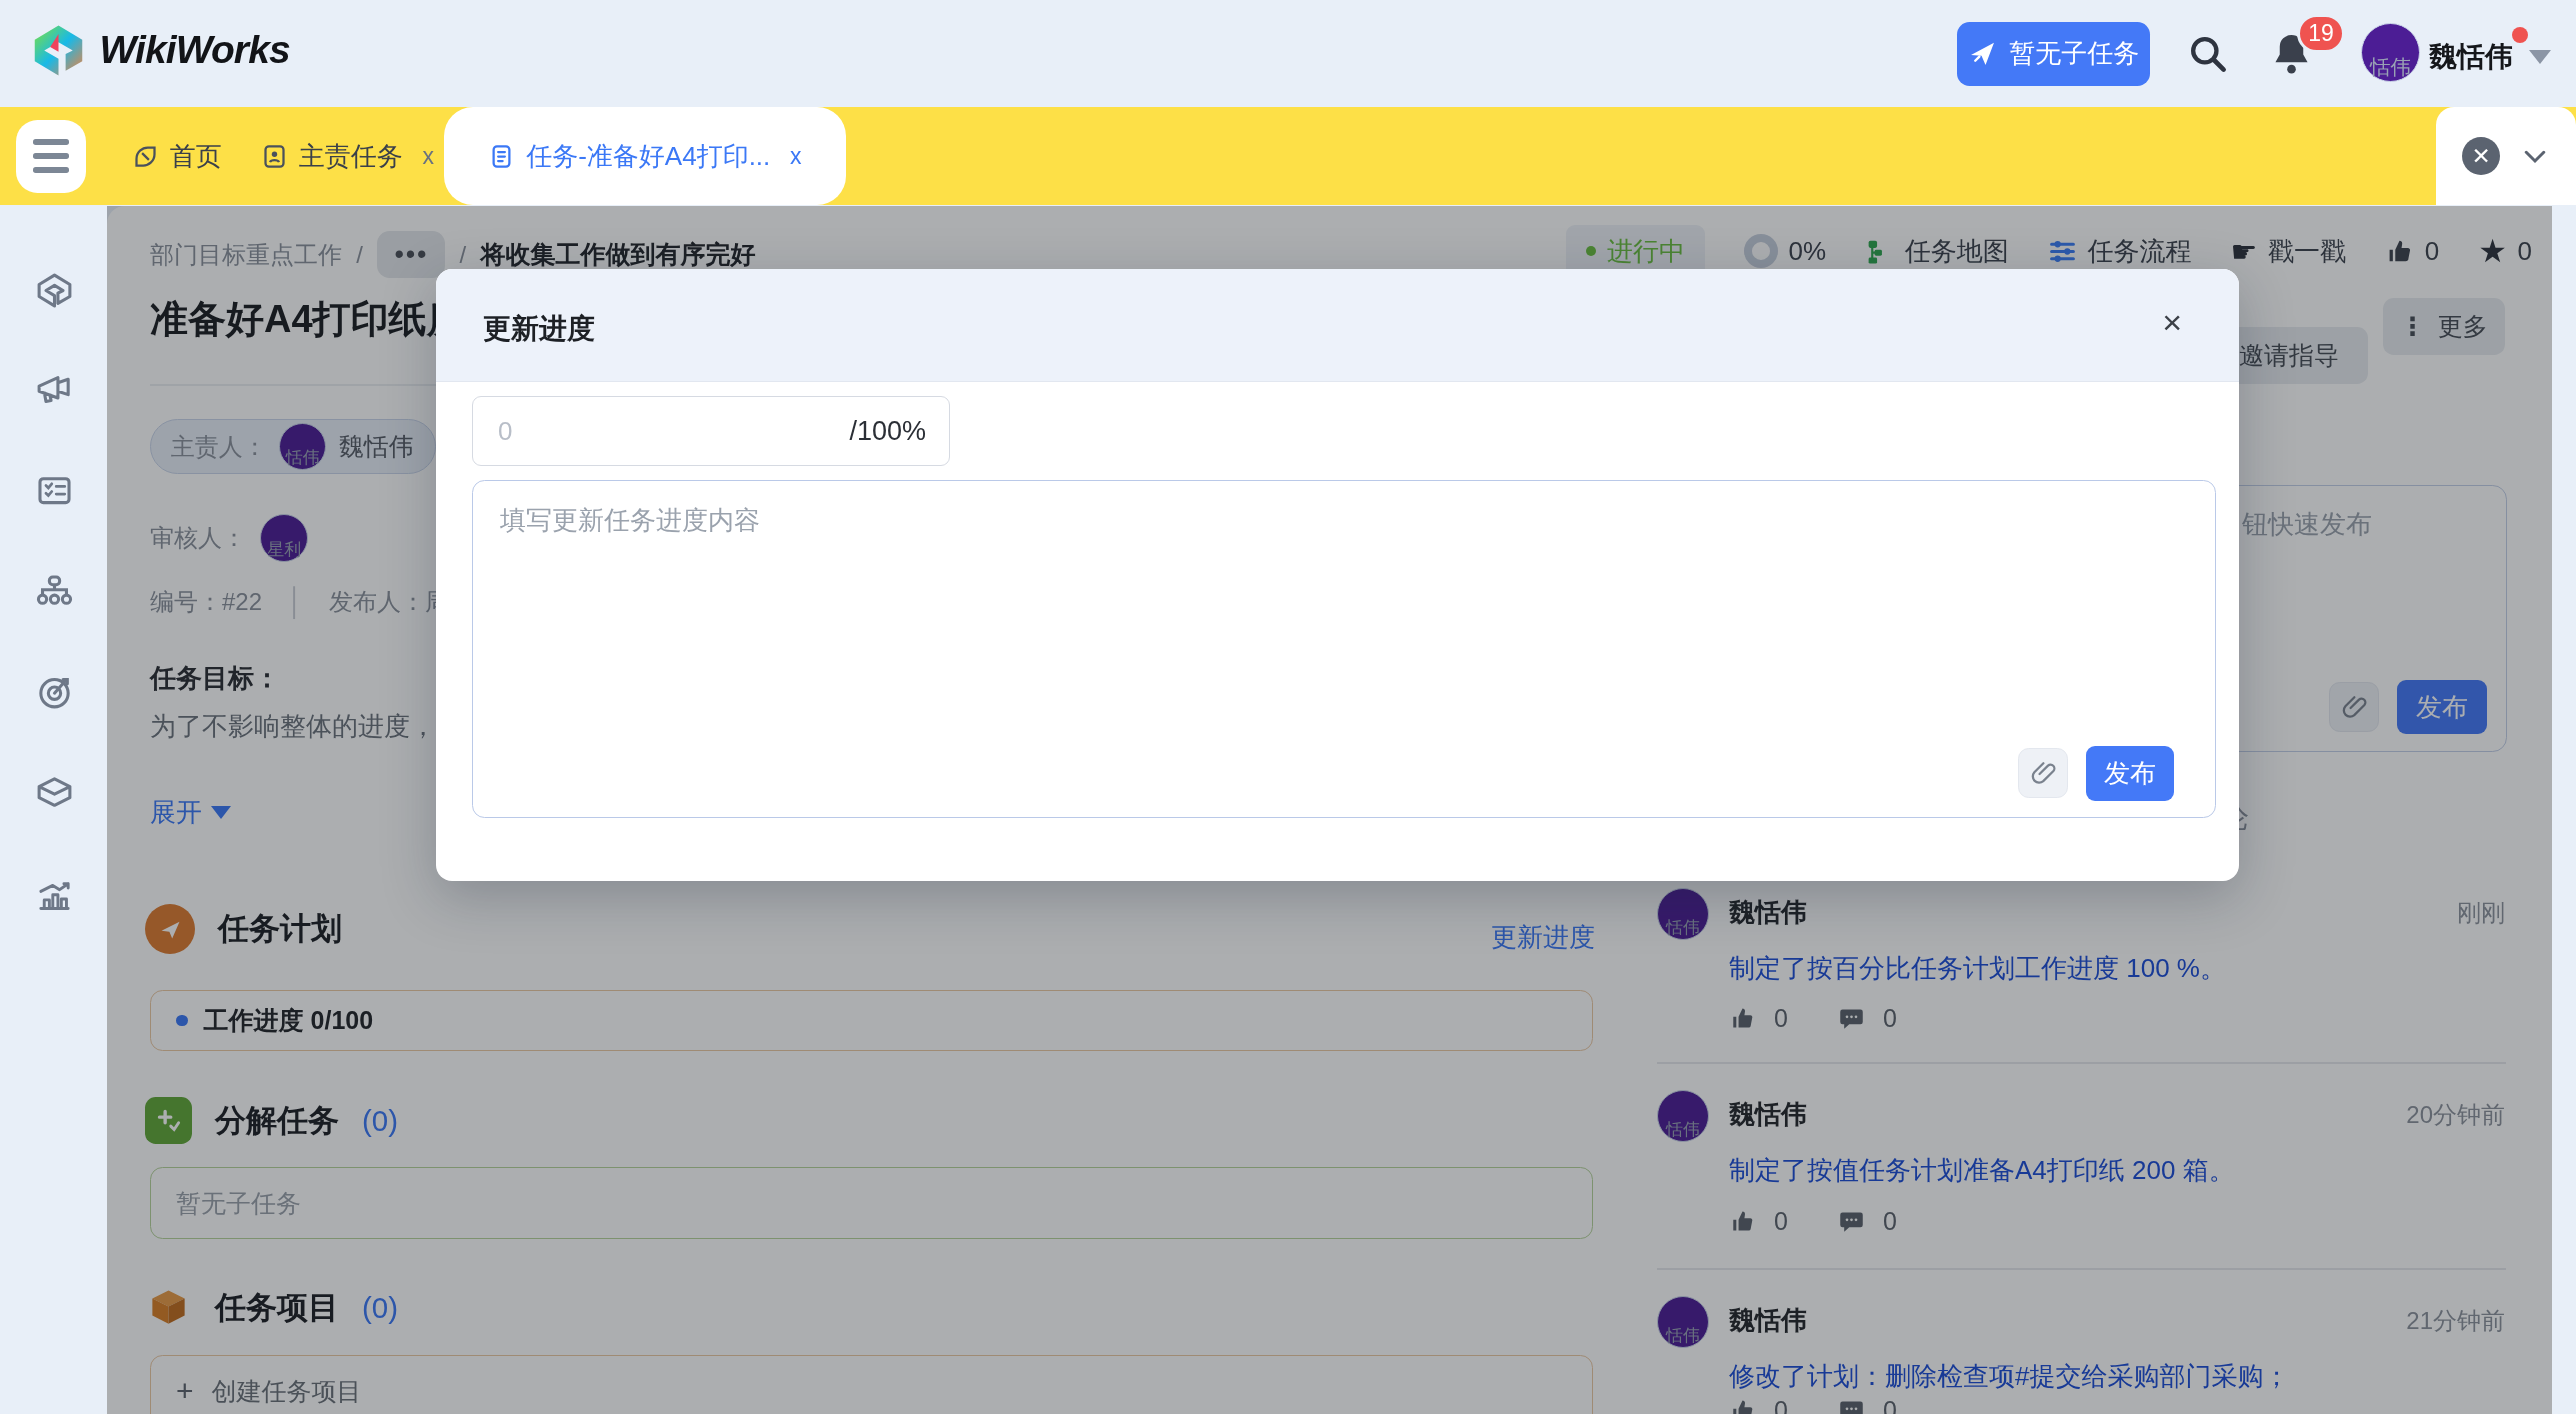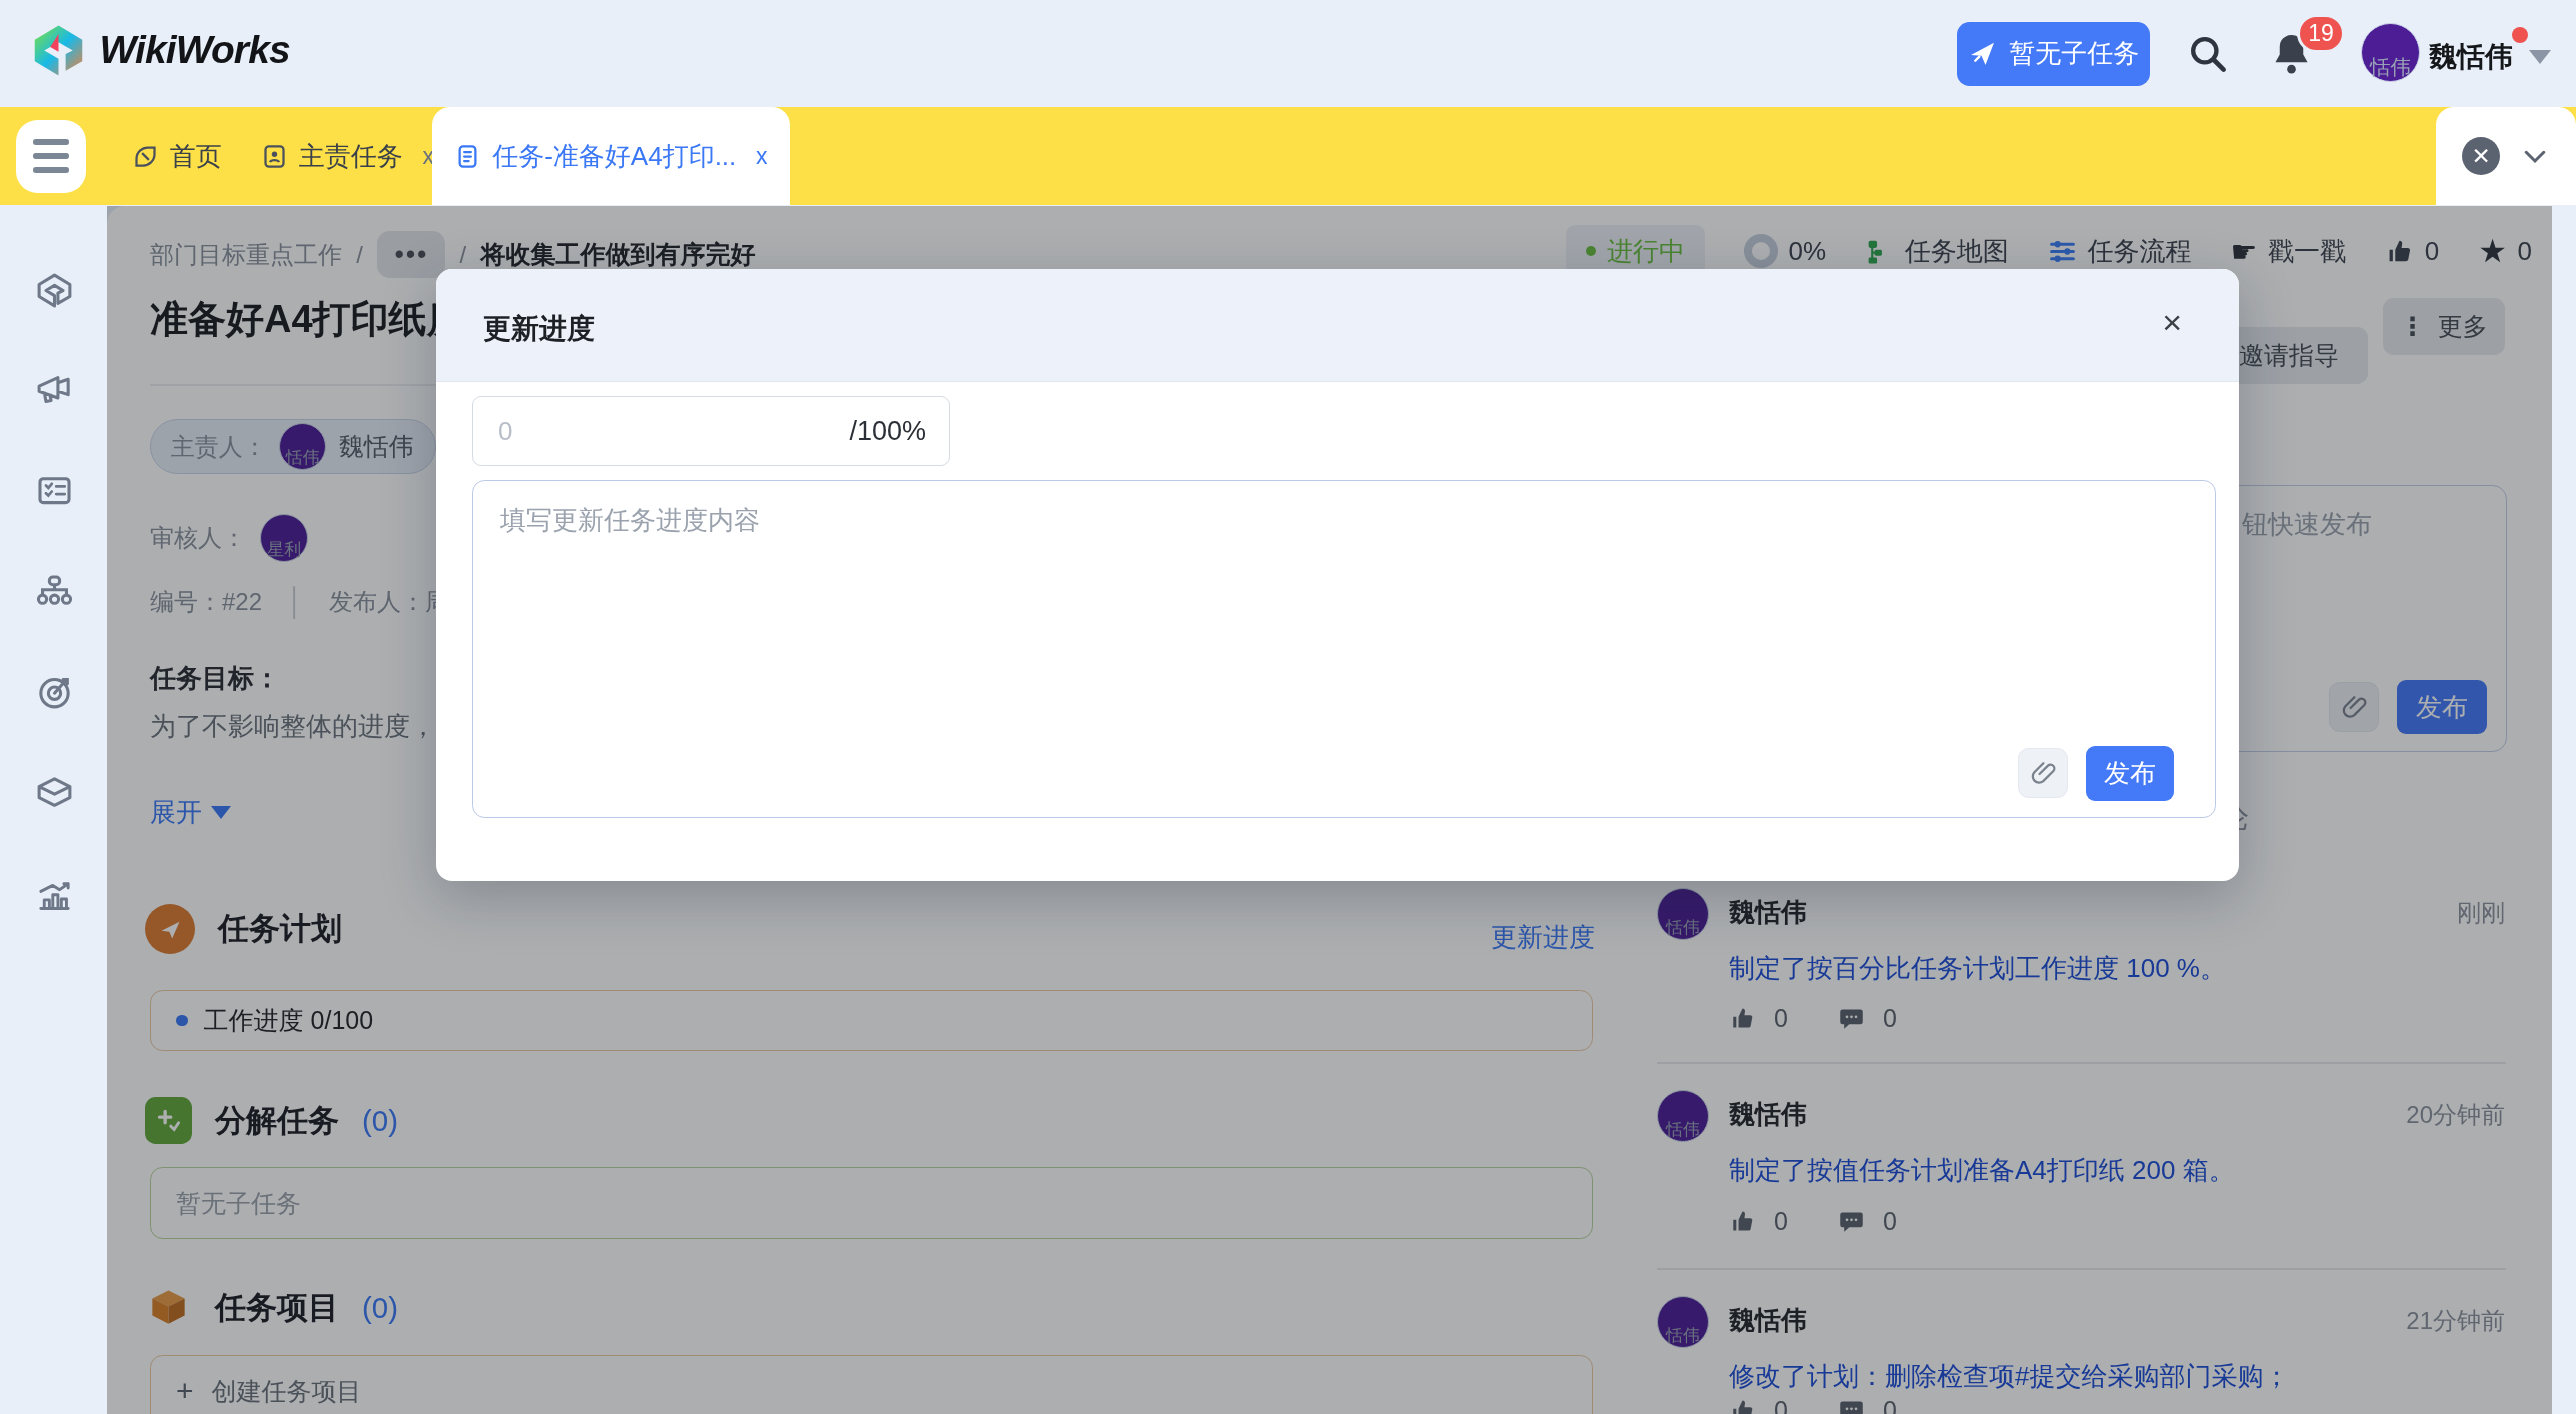--- a/index.html
+++ b/index.html
@@ -148,21 +148,21 @@
     <div class="tab" style="left:261px;">
       <svg width="27" height="27" viewBox="0 0 24 24">
         <rect x="4" y="3" width="16" height="18" rx="3" fill="none" stroke="#4a515c" stroke-width="2"></rect>
         <circle cx="12" cy="10" r="2.4" fill="#4a515c"></circle>
           <path d="M8 17 c1-2.5 7-2.5 8 0" fill="none" stroke="#4a515c" stroke-width="2"></path>
       </svg>
       <span>主责任务</span>
       <span class="x">x</span>
     </div>
 
-    <div class="tab active" style="left:432px;width:358px;">
+    <div class="tab active" style="left:444px;width:402px;border-radius:29px;">
       <svg width="27" height="27" viewBox="0 0 24 24">
         <rect x="5" y="3" width="14" height="18" rx="3" fill="none" stroke="#3b78f6" stroke-width="2"></rect>
         <path d="M9 8h6 M9 12h6 M9 16h4" stroke="#3b78f6" stroke-width="2" stroke-linecap="round"></path>
       </svg>
       <span>任务-准备好A4打印...</span>
       <span class="x">x</span>
     </div>
 
     <div class="tabextras">
       <div class="circx">✕</div>
@@ -292,21 +292,21 @@
         <svg width="27" height="27" viewBox="0 0 24 24">
             <path d="M4 13 L20 5 L13.5 20 L11 14 Z" fill="#fff"></path>
           </svg>
       </span>
       <span>任务计划</span>
     </div>
     <div class="link" style="position:absolute;left:1384px;top:714px;">更新进度</div>
 
     <div class="box" style="top:784px;height:61px;border:1.8px solid #ecc9a4;">
       <span class="bdot"></span>
-      <span style="font-size:25px;font-weight:400;color:#22252a;">工作进度 0/100</span>
+      <span style="font-size:25px;font-weight:700;color:#22252a;">工作进度 0/100</span>
     </div>
 
     <div class="sec-h" style="left:38px;top:891px;">
       <span class="sec-ic sq" style="background:#61a838;width:47px;height:47px;">
         <svg width="27" height="27" viewBox="0 0 24 24">
           <path d="M9 4 v10 M4 9 h10" stroke="#fff" stroke-width="3" stroke-linecap="round"></path>
           <path d="M14 17 l3 3 4-6" stroke="#fff" stroke-width="2.6" fill="none" stroke-linecap="round"></path>
         </svg>
       </span>
       <span>分解任务</span>

